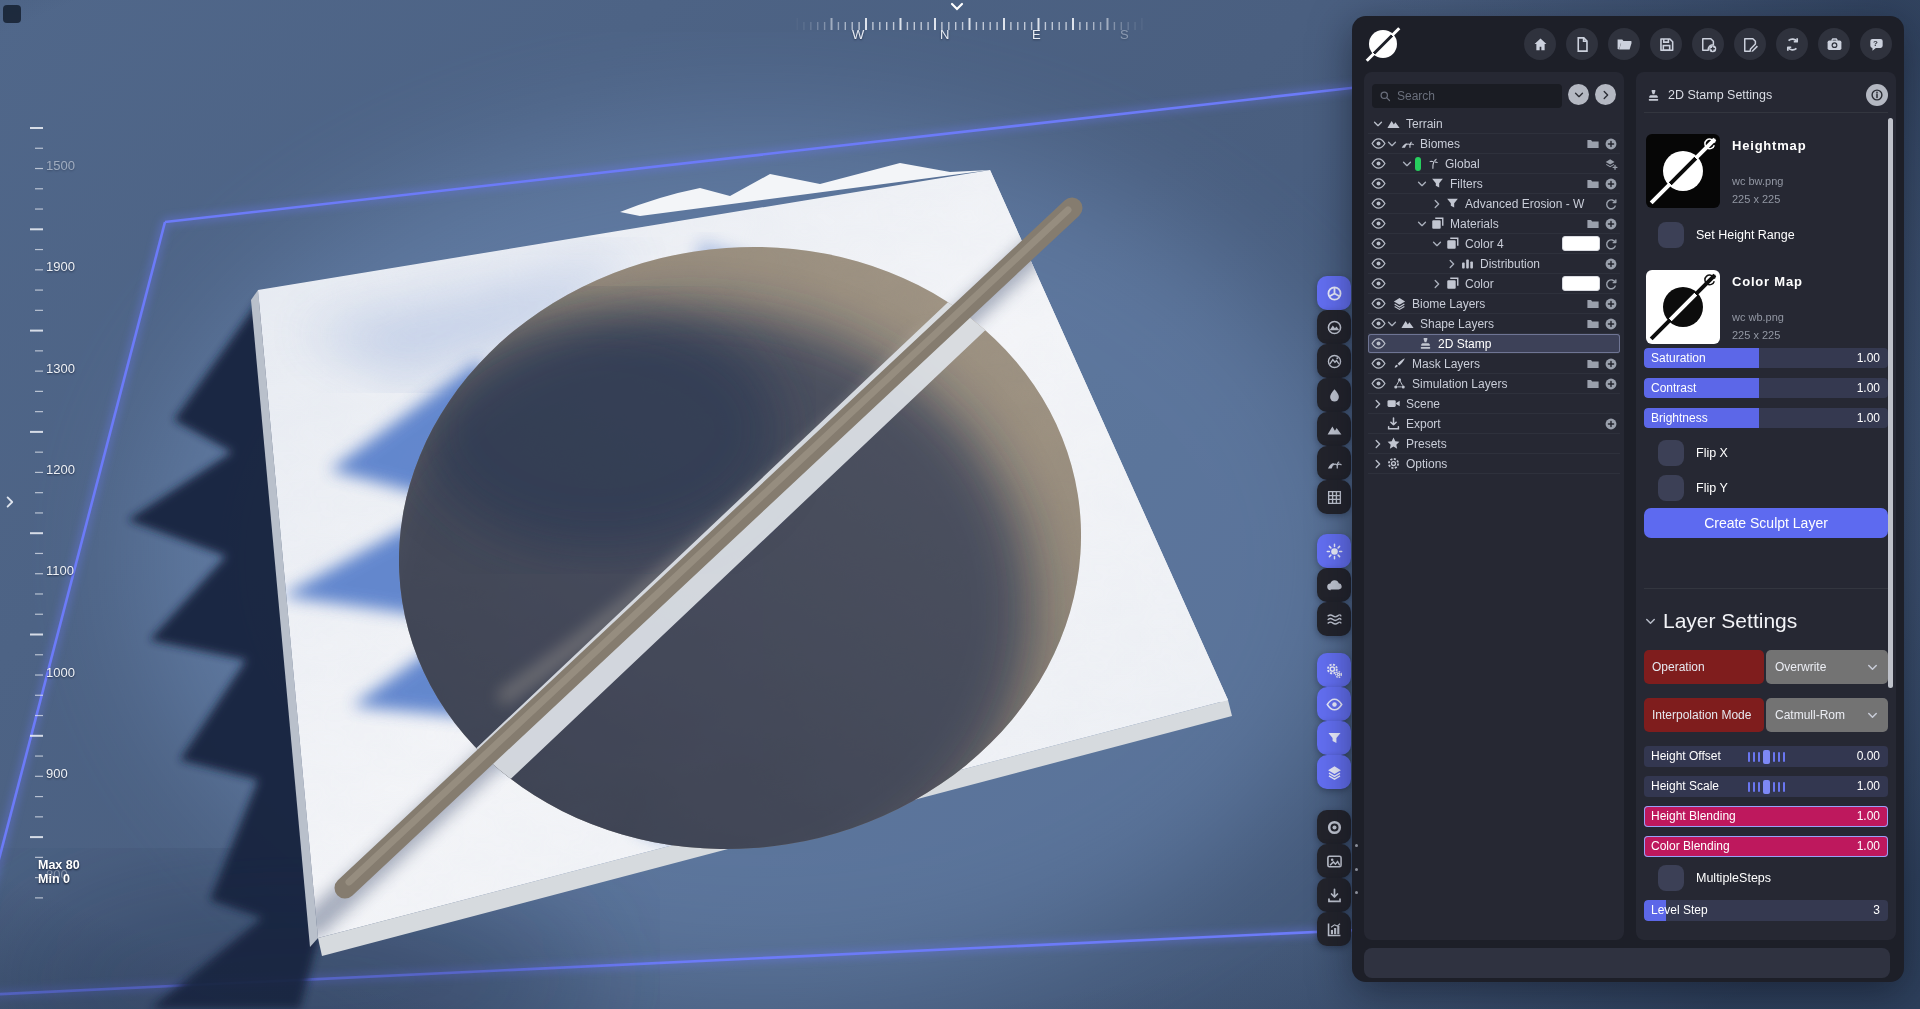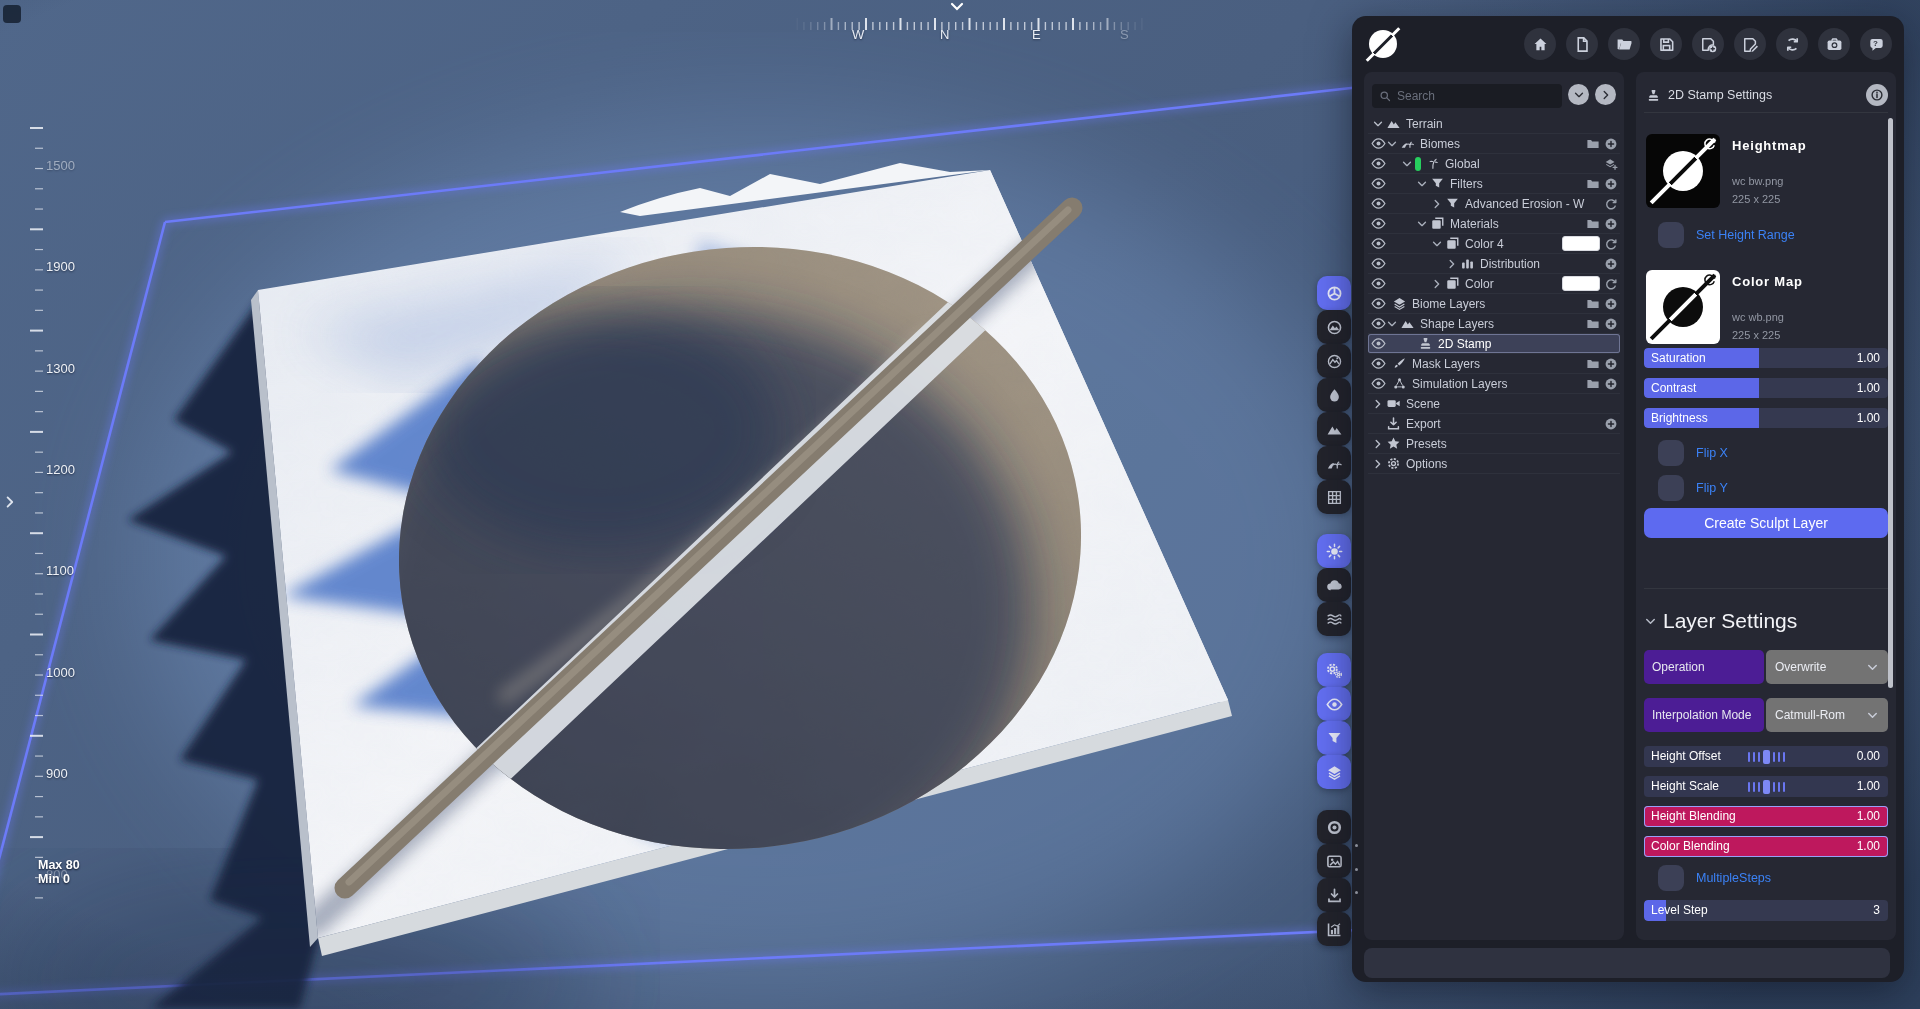--- a/index.html
+++ b/index.html
@@ -84,41 +84,41 @@
 
   .thumb{position:absolute;left:10px;width:74px;height:74px;border-radius:6px;overflow:hidden;cursor:pointer}
   .thumb .disc{position:absolute;left:17px;top:17px;width:40px;height:40px;border-radius:50%}
   .thumb .slash{position:absolute;left:-8px;top:35px;width:90px;height:4px;transform:rotate(-45deg)}
   .thumb .ref{position:absolute;right:3px;top:2px;width:15px;height:15px}
   .map-title{position:absolute;left:96px;font-size:13px;font-weight:bold;letter-spacing:.8px;color:#fff}
   .map-sub{position:absolute;left:96px;font-size:11px;color:#9297a3}
 
   .chkrow{position:absolute;left:10px;display:flex;align-items:center;height:26px}
   .chkbox{width:26px;height:26px;border-radius:8px;background:#3c4056;cursor:pointer;flex:0 0 auto}
-  .chkrow span{margin-left:12px;font-size:12.5px;color:#3b82f6}
+  .chkrow span{margin-left:12px;font-size:12.5px;color:#ffffff}
 
   .sliderrow{position:absolute;left:8px;right:8px;height:20px;border-radius:4px;background:#353950;overflow:hidden;cursor:pointer}
   .sliderrow .fill{position:absolute;left:0;top:0;bottom:0;background:#5c67e8;border-radius:4px 0 0 4px}
   .sliderrow .sl,.sliderrow .sv{position:absolute;top:0;line-height:20px;font-size:12px;color:#fff}
   .sliderrow .sl{left:7px}.sliderrow .sv{right:8px}
 
   .fullslider{background:#be185d;box-shadow:inset 0 0 0 1px #98a0f8}
   .ctr{position:absolute;left:0;right:0;top:0;bottom:0;display:flex;align-items:center;justify-content:center;gap:3px}
   .ctr i{width:2px;height:10px;background:#6a76f0;border-radius:1px}
   .ctr .hd{width:7px;height:14px;background:#7d88f4;border-radius:2px}
 
   .bigbtn{position:absolute;left:8px;right:8px;height:30px;border-radius:7px;background:#5d6af0;color:#fff;
           font-size:14px;display:flex;align-items:center;justify-content:center;cursor:pointer}
 
   #ls-header{position:absolute;left:8px;display:flex;align-items:center;height:22px}
   #ls-header .chev{width:13px;height:13px;color:#b7bcc8;margin-right:6px}
   #ls-header span{font-size:21px;font-weight:normal;color:#f2f3f7}
 
   .dd-row{position:absolute;left:8px;right:8px;height:34px;display:flex;gap:2px}
-  .dd-label{width:112px;background:#4c1d95;border-radius:5px;display:flex;align-items:center;padding-left:8px;
+  .dd-label{width:112px;background:#7f1d1d;border-radius:5px;display:flex;align-items:center;padding-left:8px;
             font-size:12px;color:#e6e8ef}
   .dd-value{flex:1;background:#737373;border-radius:5px;display:flex;align-items:center;padding:0 9px;
             font-size:12px;color:#eceef4;cursor:pointer}
   .dd-value .chev{margin-left:auto;width:13px;height:13px;color:#c9cdd8}
 
   #set-scrollbar{position:absolute;right:3px;top:46px;width:5px;height:570px;border-radius:3px;background:#bfc2ca;cursor:pointer}
 
   #bottombar{position:absolute;left:12px;right:14px;top:932px;height:30px;background:#2f3240;border-radius:8px;cursor:text}
   #grip{position:absolute;left:1px;top:828px;width:6px;height:50px;display:flex;flex-direction:column;
         align-items:center;justify-content:space-between}

